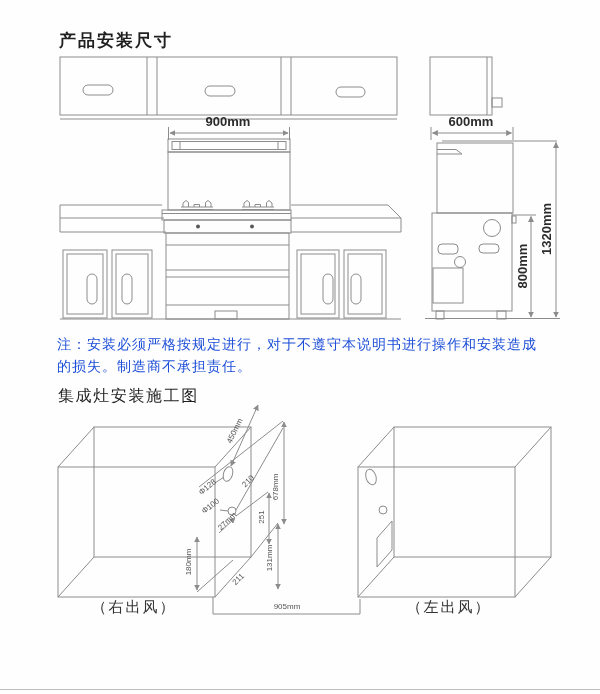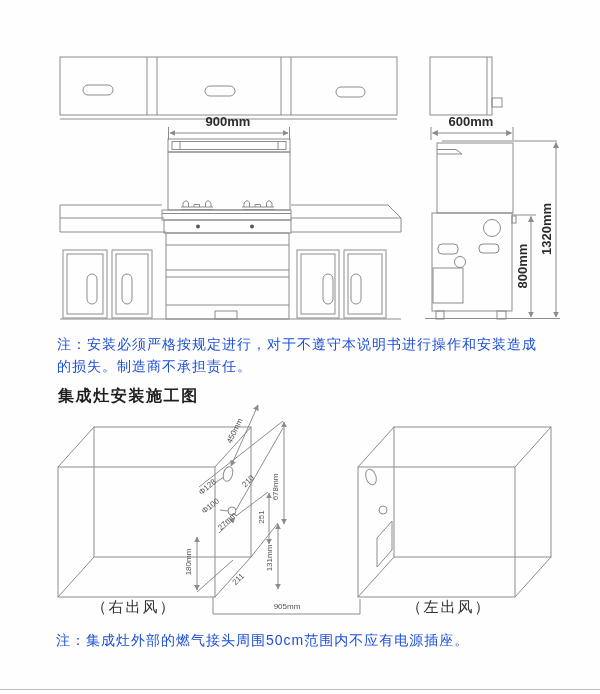--- a/index.html
+++ b/index.html
@@ -1,35 +1,36 @@
 <!DOCTYPE html>
 <html><head>
 <meta charset="utf-8">
 <style>
   html,body{margin:0;padding:0;background:#ffffff}
   .page{position:relative;width:600px;height:694px;background:#fefefe;overflow:hidden;
         font-family:"Liberation Sans",sans-serif;color:#2b2b2b}
   .h1{position:absolute;left:59px;top:29px;font-size:17px;font-weight:bold;color:#1f1f1f;letter-spacing:2px;white-space:nowrap}
-  .h2{position:absolute;left:58px;top:386px;font-size:16px;font-weight:bold;color:#1f1f1f;letter-spacing:1.6px;white-space:nowrap}
+  .h2{position:absolute;left:58px;top:386px;font-size:16px;font-weight:normal;color:#1f1f1f;letter-spacing:1.6px;white-space:nowrap}
   .note{position:absolute;font-size:14px;line-height:22px;letter-spacing:1px;color:#1d4ed8}
   .note1{left:57px;top:333px;width:488px}
   .note2{left:56px;top:629px;width:520px}
   svg{position:absolute;left:0}
   .ln{stroke:#8c8c8c;fill:none;stroke-width:1}
   .dot{fill:#5a5a5a;stroke:none}
   .dim1{font-family:"Liberation Sans",sans-serif;font-size:13px;font-weight:bold;fill:#2b2b2b}
   .dim2{font-family:"Liberation Sans",sans-serif;font-size:8px;fill:#555}
   .cap{font-family:"Liberation Sans",sans-serif;font-size:15px;fill:#333;letter-spacing:2px}
   .pagefoot{position:absolute;left:0;top:689px;width:600px;height:1px;background:#bdbdbd}
 </style>
 </head>
 <body>
 
 <div class="page">
 
+  <div class="h1">产品安装尺寸</div>
 
   <svg style="top:50px" width="600" height="275" viewBox="0 50 600 275">
     <defs>
       <marker id="arrA" viewBox="0 0 10 10" refX="9" refY="5" markerWidth="6" markerHeight="6" orient="auto-start-reverse">
           <path d="M0,0 L10,5 L0,10 z" fill="#8c8c8c"></path>
         </marker>
     </defs>
 
     <g class="ln">
 
@@ -203,16 +204,15 @@
       <text class="dim2" text-anchor="middle" transform="translate(264,517) rotate(-90)">251</text>
       <text class="dim2" text-anchor="middle" transform="translate(191,562) rotate(-90)">180mm</text>
       <text class="dim2" text-anchor="middle" transform="translate(272,558) rotate(-90)">131mm</text>
       <text class="dim2" text-anchor="middle" transform="translate(240,581) rotate(-44)">211</text>
       <text class="dim2" x="287" y="609" text-anchor="middle">905mm</text>
       <text class="cap" x="134" y="612" text-anchor="middle">（右出风）</text>
       <text class="cap" x="449" y="612" text-anchor="middle">（左出风）</text>
     </g>
   </svg>
 
-  <div class="note note2">注：集成灶外部的燃气接头周围50cm范围内不应有电源插座。</div>
 
   <div class="pagefoot"></div>
 </div>
 
 </body></html>

